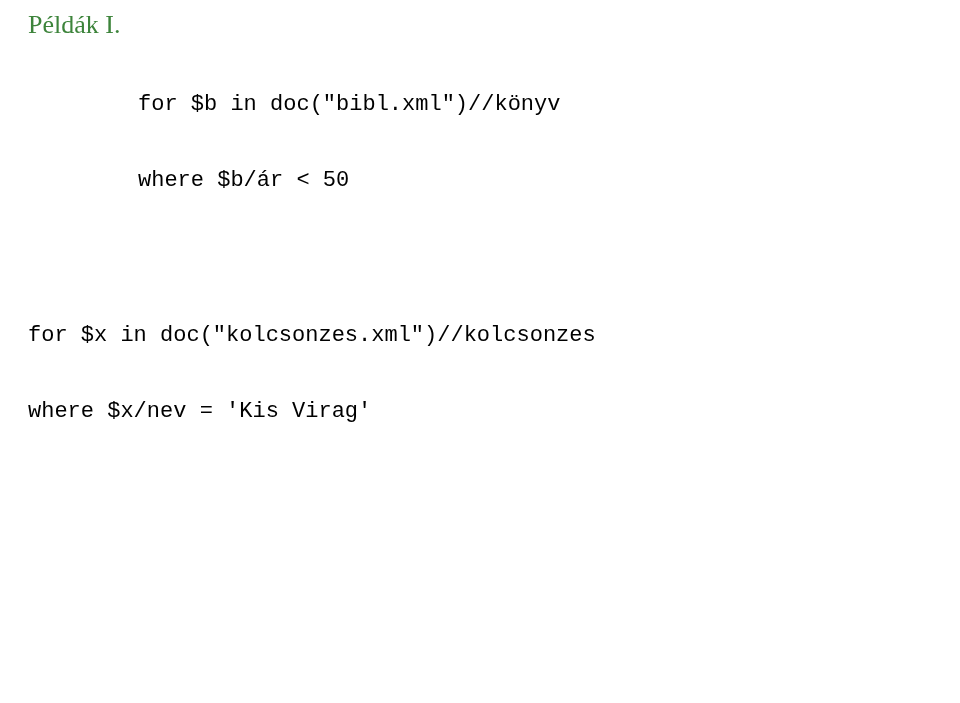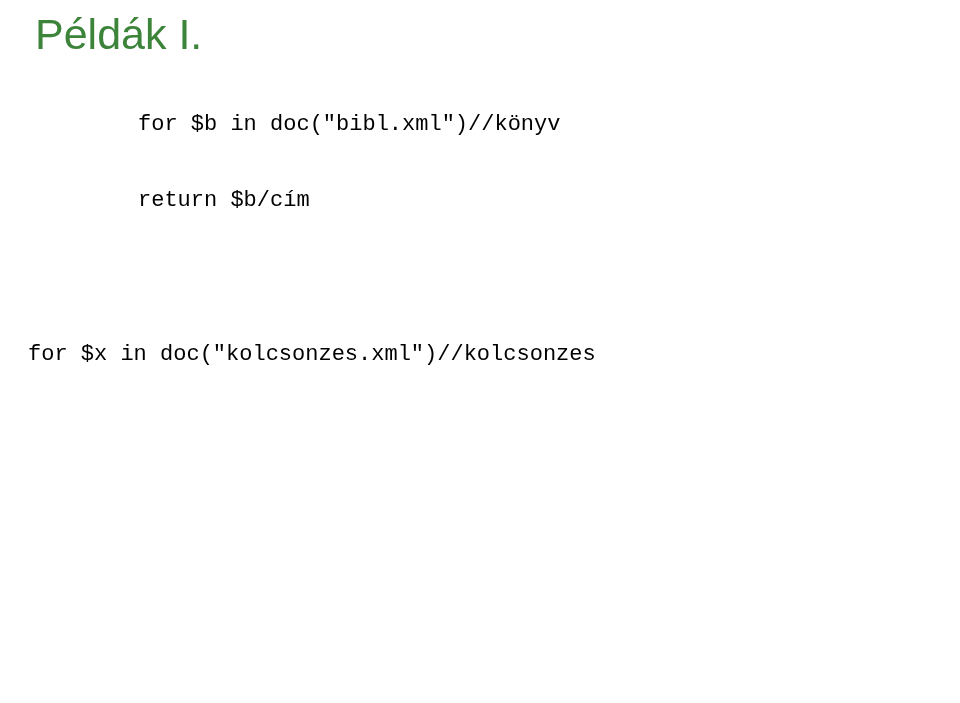--- a/index.html
+++ b/index.html
@@ -11,45 +11,46 @@
     font-family: "Courier New", Courier, monospace;
     font-size: 22px;
     color: #000000;
     line-height: 1.15;
   }
   .slide {
     padding: 10px 28px;
     box-sizing: border-box;
   }
   .title {
-    font-family: Liberation Sans, sans-serif;
-    font-size: 43px;
+    font-family: Liberation Serif, serif;
+    font-size: 26px;
     color: #3d843b;
-    margin: 0 0 2px 7px;
+    margin: 0 0 2px 0;
     font-weight: normal;
   }
   .indent {
     margin-left: 110px;
     white-space: pre;
   }
   .block {
     margin-top: 28px;
     white-space: pre;
   }
 </style>
 </head>
 <body>
 
 <div class="slide">
 
   <h1 class="title">Példák I.</h1>
 
   <div class="indent">
     <div>for $b in doc("bibl.xml")//könyv</div>
-    <div>return $b/cím</div>
+    <div>where $b/ár &lt; 50</div>
   </div>
 
   <div class="block">
     <div>for $x in doc("kolcsonzes.xml")//kolcsonzes</div>
+    <div>where $x/nev = 'Kis Virag'</div>
     
   </div>
 
 </div>
 
 </body></html>

